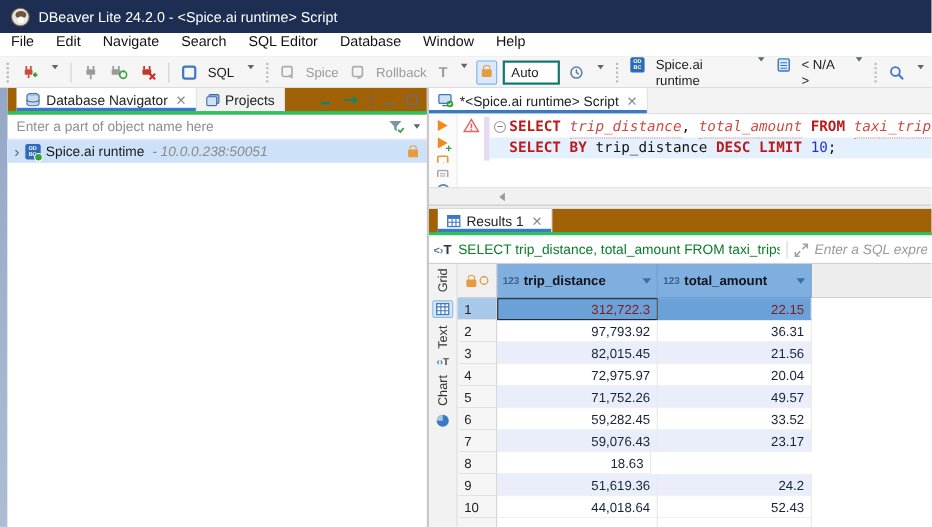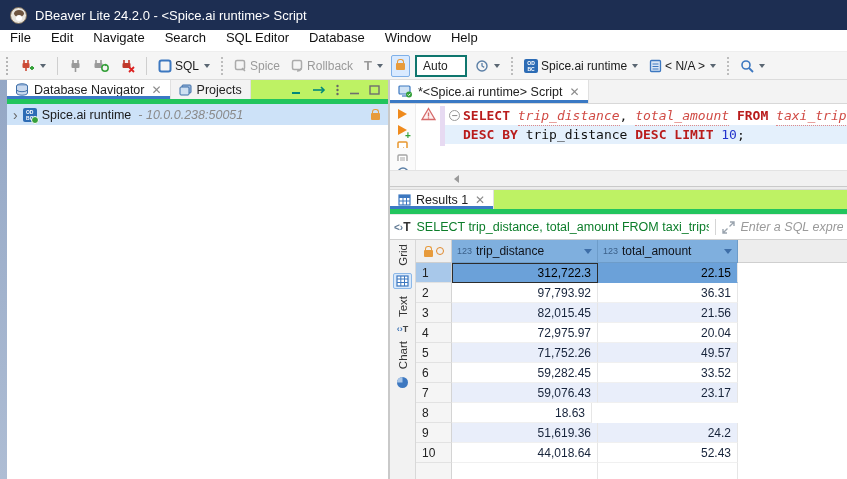--- a/index.html
+++ b/index.html
@@ -15,40 +15,40 @@
 
   
   .menubar { height:22px; background:#ffffff; display:flex; align-items:flex-start; padding-left:10px; gap:20px; border-bottom:1px solid #eee; }
   .menubar span { font-size:13px; color:#111; cursor:default; }
 
   
   .toolbar { height:28px; background:#f5f5f5; border-bottom:1px solid #dcdcdc; display:flex; align-items:center; padding:0 4px; gap:5px; }
   .tb-handle { width:4px; height:18px; border-left:2px dotted #b5b5b5; margin:0 2px; }
   .tb-sep { width:1px; height:18px; background:#cfcfcf; margin:0 3px; }
   .tb-sep.dotted { background:none; border-left:2px dotted #bdbdbd; }
-  .tb-btn { display:flex; align-items:center; gap:3px; padding:2px 3px; border-radius:2px; }
+  .tb-btn { display:flex; align-items:flex-start; gap:10px; padding:2px 3px; border-radius:2px; }
   .tb-btn.disabled { color:#9a9a9a; }
   .tb-btn .lbl { font-size:12px; }
   .caret { width:0; height:0; border-left:3.5px solid transparent; border-right:3.5px solid transparent; border-top:4px solid #5a6672; margin-left:2px; }
   .lockbox { background:#d9eaff; border:1px solid #7fb0e8; border-radius:2px; padding:3px 4px; }
   .lock { width:9px; height:7px; background:#e79b3c; border-radius:1px; position:relative; margin-top:4px; display:inline-block; }
   .lock:before { content:""; position:absolute; top:-4px; left:1px; width:5px; height:5px; border:1.5px solid #e79b3c; border-bottom:none; border-radius:3px 3px 0 0; }
   .combo { background:#fff; border:2px solid #0f766e; padding:2px 8px 2px 6px; min-width:52px; font-size:12px; color:#222; }
   .odbc { width:14px; height:14px; border-radius:2px; background:#2d6cb5; color:#fff; font-size:5px; font-weight:bold; line-height:6px; text-align:center; display:flex; flex-direction:column; justify-content:center; position:relative; }
   .odbc.check:after { content:""; position:absolute; right:-2px; bottom:-2px; width:6px; height:6px; border-radius:50%; background:#35a03a; border:1px solid #fff; }
 
   
   .content { display:flex; height:399px; }
   .leftstrip { width:7px; background:linear-gradient(#94a7c5,#aebdd4); }
   .navigator { width:381px; background:#fff; display:flex; flex-direction:column; }
   .vdivider { width:2px; background:#c9c9c9; }
   .rightpane { flex:1; display:flex; flex-direction:column; min-width:0; }
 
   
-  .tabsrow { height:24px; display:flex; align-items:stretch; background:#bef264; border-bottom:5px solid #22c55e; }
+  .tabsrow { height:24px; display:flex; align-items:stretch; background:#a16207; border-bottom:3px solid #22c55e;padding-left:8px; }
   .tab { display:flex; align-items:center; gap:5px; padding:0 8px; font-size:12.5px; color:#222; position:relative; background:#f3f3f3; border-right:1px solid #e0e0e0; }
   .tab.active { background:#fff; }
   .tab.active:after { content:""; position:absolute; left:0; right:0; bottom:0; height:3px; background:#3a79c4; }
   .tab .x { color:#8a8a8a; font-size:12px; margin-left:2px; }
   .panel-actions { margin-left:auto; display:flex; align-items:center; gap:9px; padding-right:8px; }
 
   
   .filterrow { height:23px; display:flex; align-items:center; border-bottom:1px solid #e3e3e3; padding:0 6px 0 8px; gap:6px; }
   .filterrow input { flex:1; border:none; outline:none; font-size:12.5px; color:#333; font-family:"Liberation Sans",sans-serif; }
   .filterrow input::placeholder { color:#8f8f8f; }
@@ -88,35 +88,35 @@
   .querygreen { color:#0c7d2a; font-size:12.5px; white-space:nowrap; overflow:hidden; width:292px; flex:0 0 auto; }
   .fb-div { width:1px; height:16px; background:#d5d5d5; }
   .fb-placeholder { color:#9a9a9a; font-style:italic; font-size:12.5px; white-space:nowrap; overflow:hidden; flex:1; }
 
   .gridarea { flex:1; display:flex; min-height:0; }
   .sidetabs { width:26px; background:#f2f2f2; border-right:1px solid #d8d8d8; display:flex; flex-direction:column; align-items:center; padding-top:4px; gap:7px; }
   .vlabel { writing-mode:vertical-rl; transform:rotate(180deg); font-size:11.5px; color:#333; }
   .iconsel { background:#d9e9fb; border:1px solid #8cb8e8; border-radius:2px; padding:1px 2px; display:flex; }
 
   .grid { flex:1; min-width:0; display:flex; flex-direction:column; font-size:12px; }
-  .gridheader { height:23px; display:flex; }
+  .gridheader { height:31px; display:flex;font-weight:bold; }
   .corner { width:36px; background:#f0f0f0; border-right:1px solid #cfcfcf; border-bottom:1px solid #cfcfcf; display:flex; align-items:center; justify-content:center; gap:3px; }
   .ring { width:8px; height:8px; border:1.5px solid #e08a2e; border-radius:50%; }
   .th { background:#7fafde; border-right:1px solid #6d9cc9; border-bottom:1px solid #6d9cc9; display:flex; align-items:center; padding:0 5px; gap:4px; color:#10131a; }
   .th .dtype { font-size:9px; color:#3c618a; }
   .th .hcaret { margin-left:auto; width:0; height:0; border-left:4.5px solid transparent; border-right:4.5px solid transparent; border-top:5px solid #3e6ea8; }
   .c1 { width:146px; } .c2 { width:140px; }
   .hfiller { flex:1; background:#ededed; border-bottom:1px solid #cfcfcf; }
 
   .gridrow { height:20px; display:flex; }
   .rownum { width:36px; background:#f5f5f5; border-right:1px solid #d4d4d4; border-bottom:1px solid #e2e2e2; padding-left:6px; display:flex; align-items:center; color:#222; }
   .cell { display:flex; align-items:center; justify-content:flex-end; padding-right:6px; border-right:1px solid #e6e6e6; border-bottom:1px solid #f0f0f0; color:#16233a; }
   .gridrow.stripe .cell { background:#e9eefa; }
   .gridrow.sel .rownum { background:#a8c8ea; }
-  .gridrow.sel .cell { background:#6ba1d9; color:#000000; border-bottom-color:#6ba1d9; }
+  .gridrow.sel .cell { background:#6ba1d9; color:#7f1d1d; border-bottom-color:#6ba1d9; }
   .gridrow.sel .cell.c1 { outline:1.5px solid #2c2c2c; outline-offset:-1.5px; }
   .rfiller { flex:1; background:#fff; }
   .gridfiller { flex:1; display:flex; }
   .gridfiller div { border-right:1px solid #e6e6e6; }
   .gf-rn { width:36px; background:#f5f5f5; border-right:1px solid #d4d4d4 !important; }
 
   svg { display:block; }
 </style>
 </head>
 <body>
@@ -273,20 +273,28 @@
           </svg>
         <svg width="11" height="10">
             <path d="M1 8.5h9" stroke="#6e6e6e" stroke-width="1.6"></path>
           </svg>
         <svg width="11" height="10">
             <rect x="1" y="1" width="9" height="8" fill="none" stroke="#6e6e6e" stroke-width="1.4"></rect>
           </svg>
       </div>
     </div>
 
+    <div class="filterrow">
+      <input class="filterinput" placeholder="Enter a part of object name here" style="">
+      <svg width="15" height="13">
+          <path d="M1 1h11l-4.3 5v4.5L5.3 8.6V6z" fill="#7d93a8"></path>
+          <path d="M9 9l2 2 3-3.5" fill="none" stroke="#35a03a" stroke-width="1.6"></path>
+        </svg>
+      <span class="caret"></span>
+    </div>
 
     <div class="tree">
       <div class="treerow">
         <span class="chev">›</span>
         <span class="odbc check">
             <span>OD</span>
             <span>BC</span>
           </span>
         <span>Spice.ai runtime</span>
         <span class="addr">- 10.0.0.238:50051</span>
@@ -333,21 +341,21 @@
             <path d="M7.5 5.5v4" stroke="#d66a6a" stroke-width="1.4"></path>
             <circle cx="7.5" cy="11" r="0.8" fill="#d66a6a"></circle>
           </svg>
       </div>
       <div class="changestrip"></div>
       <div class="code">
         <div class="codeline">
           <span class="fold">−</span><span class="kw">SELECT </span><span class="iderr">trip_distance</span><span class="plain">, </span><span class="iderr">total_amount</span><span class="kw"> FROM </span><span class="iderr">taxi_trips</span>
         </div>
         <div class="codeline current">
-          <span class="fold empty">−</span><span class="kw">DESC BY </span><span class="plain">trip_distance</span><span class="kw"> DESC LIMIT </span><span class="num">10</span><span class="plain">;</span>
+          <span class="fold empty">−</span><span class="kw">SELECT BY </span><span class="plain">trip_distance</span><span class="kw"> DESC LIMIT </span><span class="num">10</span><span class="plain">;</span>
         </div>
       </div>
     </div>
     <div class="hscroll">
       <div class="arrow-left"></div>
     </div>
     <div class="hdivider"></div>
 
     <div class="results">
       <div class="tabsrow">

